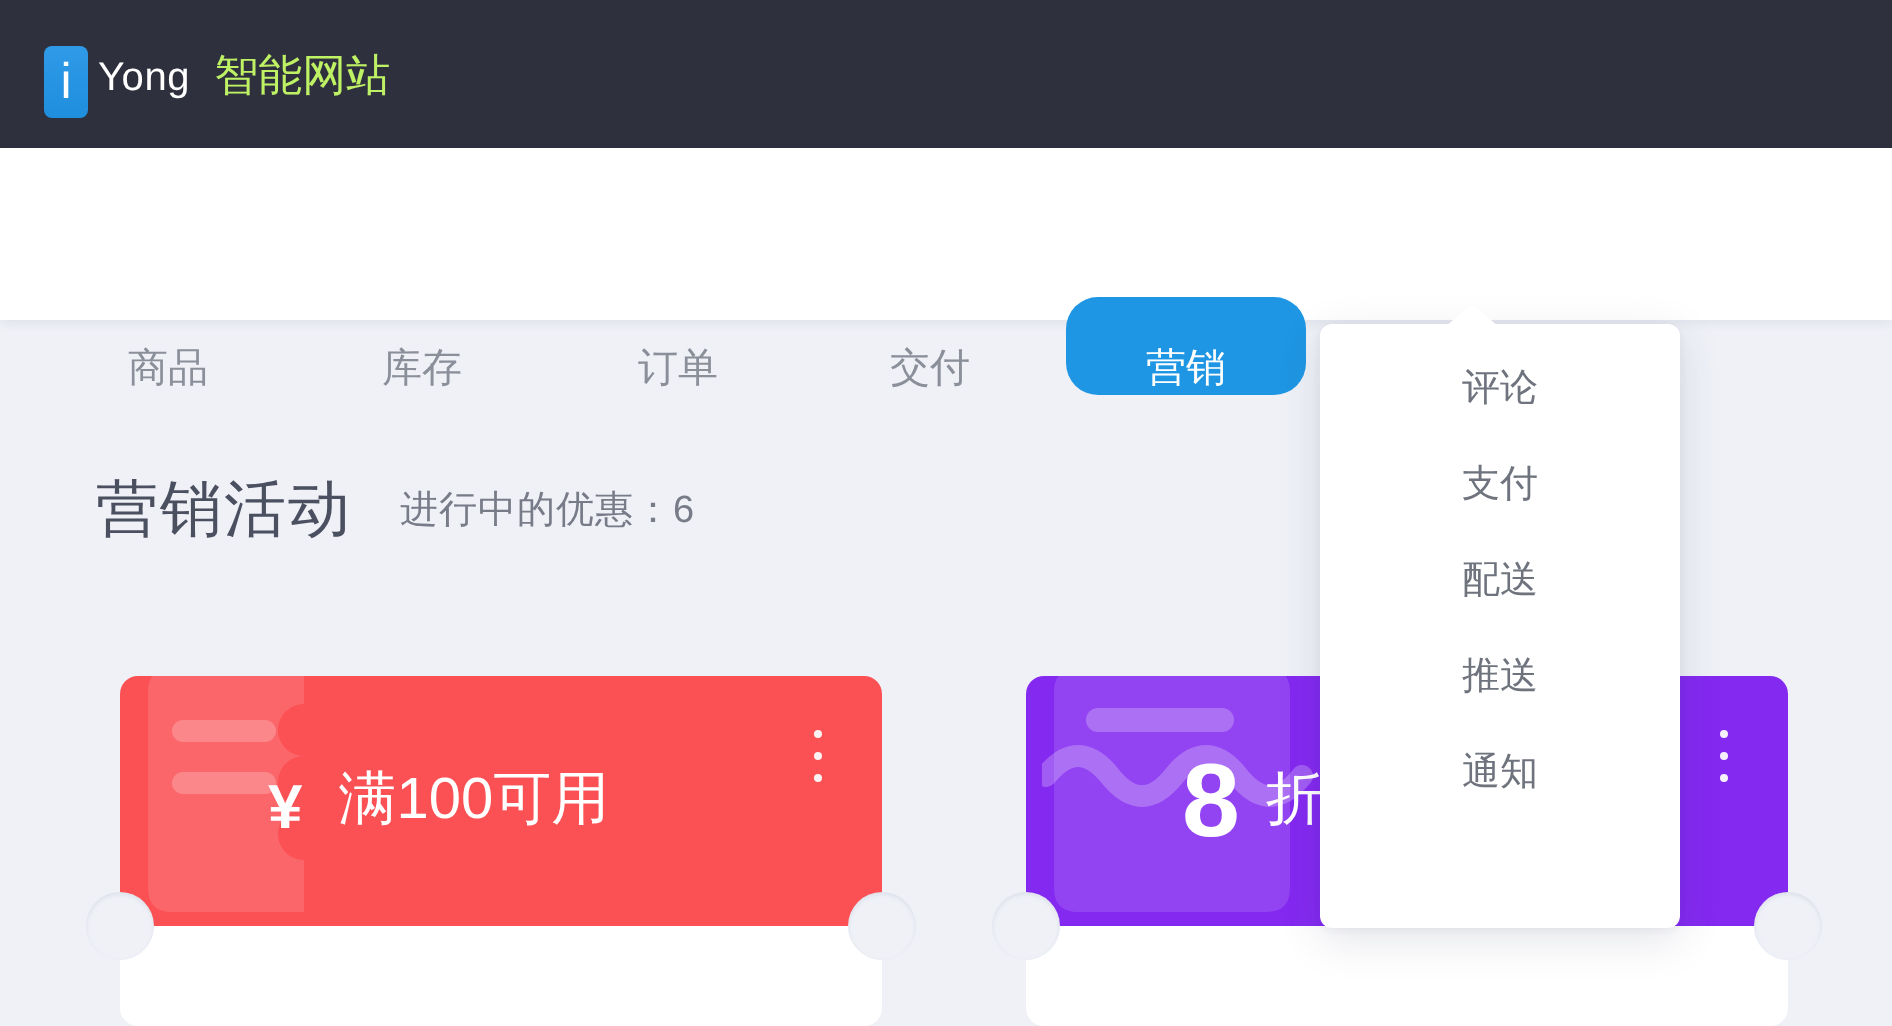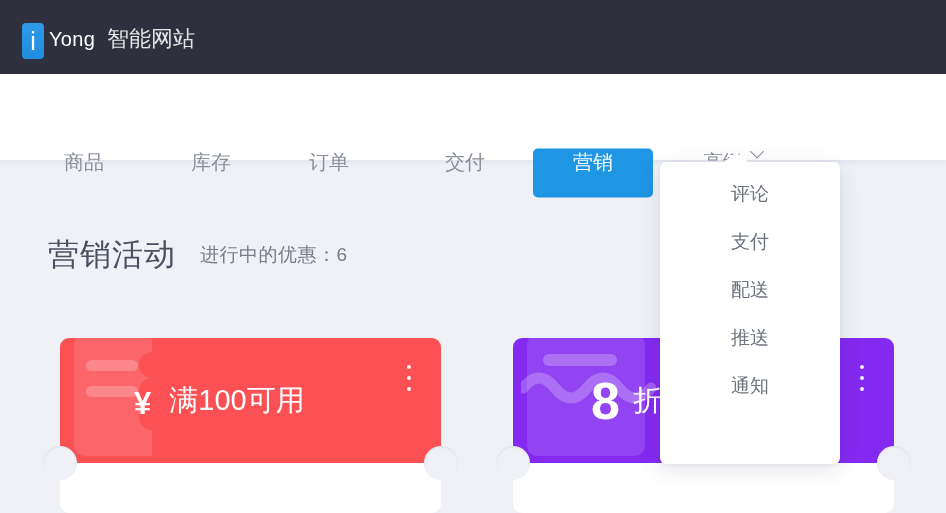--- a/index.html
+++ b/index.html
@@ -23,33 +23,33 @@
     background:linear-gradient(180deg,#2f9ae8 0%,#1e8edd 100%);
     display:flex; align-items:center; justify-content:center;
     color:#ffffff; font-size:25px; line-height:1; font-weight:400;
     position:relative; top:4px;
   }
   .brand-name {
     color:#ffffff; font-size:20px; letter-spacing:.3px; margin-left:5px;
     font-weight:400;
   }
   .brand-sub {
-    color:#e5e5e5; font-size:22px; margin-left:12px; font-weight:400;
+    color:#bef264; font-size:22px; margin-left:12px; font-weight:400;
   }
 
   
   .navbar {
     position:absolute; left:0; top:74px; width:946px; height:86px;
     background:#ffffff;
     box-shadow:0 2px 5px rgba(45,50,80,.07);
   }
   .nav-inner { position:relative; width:100%; height:100%; }
   .nav-item {
     position:absolute; top:99px; transform:translateY(-50%);
-    height:49px; display:flex; align-items:flex-start; justify-content:center;
+    height:49px; display:flex; align-items:flex-end; justify-content:center;
     color:#8a8f99; font-size:20px; white-space:nowrap; cursor:pointer;
     padding:0 14px;
   }
   .nav-item.active {
     background:#1f96e3; color:#ffffff; border-radius:5px;
     width:120px; padding:0;
   }
   .nav-item .chev {
     display:inline-block; margin-left:9px; width:12px; height:12px;
     position:relative; top:-2px;
@@ -156,27 +156,27 @@
   </div>
 
   <div class="navbar">
     <div class="nav-inner">
       <div class="nav-item" style="left:50px;">
         <span>商品</span>
       </div>
       <div class="nav-item" style="left:177px;">
         <span>库存</span>
       </div>
-      <div class="nav-item" style="left:295px;">
+      <div class="nav-item" style="left:305px;">
         <span>订单</span>
       </div>
       <div class="nav-item" style="left:431px;">
         <span>交付</span>
       </div>
-      <div class="nav-item active" style="left:533px;">
+      <div class="nav-item active" style="left:533px;border-radius:16px;">
         <span>营销</span>
       </div>
       <div class="nav-item" style="left:689px;">
         <span>高级</span>
         <span class="chev"></span>
       </div>
     </div>
   </div>
 
   <div class="dropdown">

